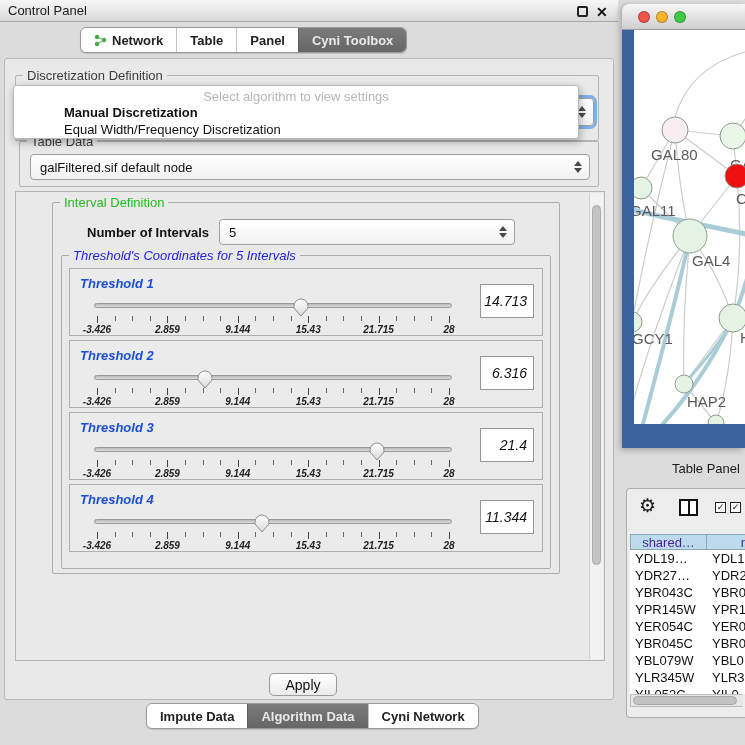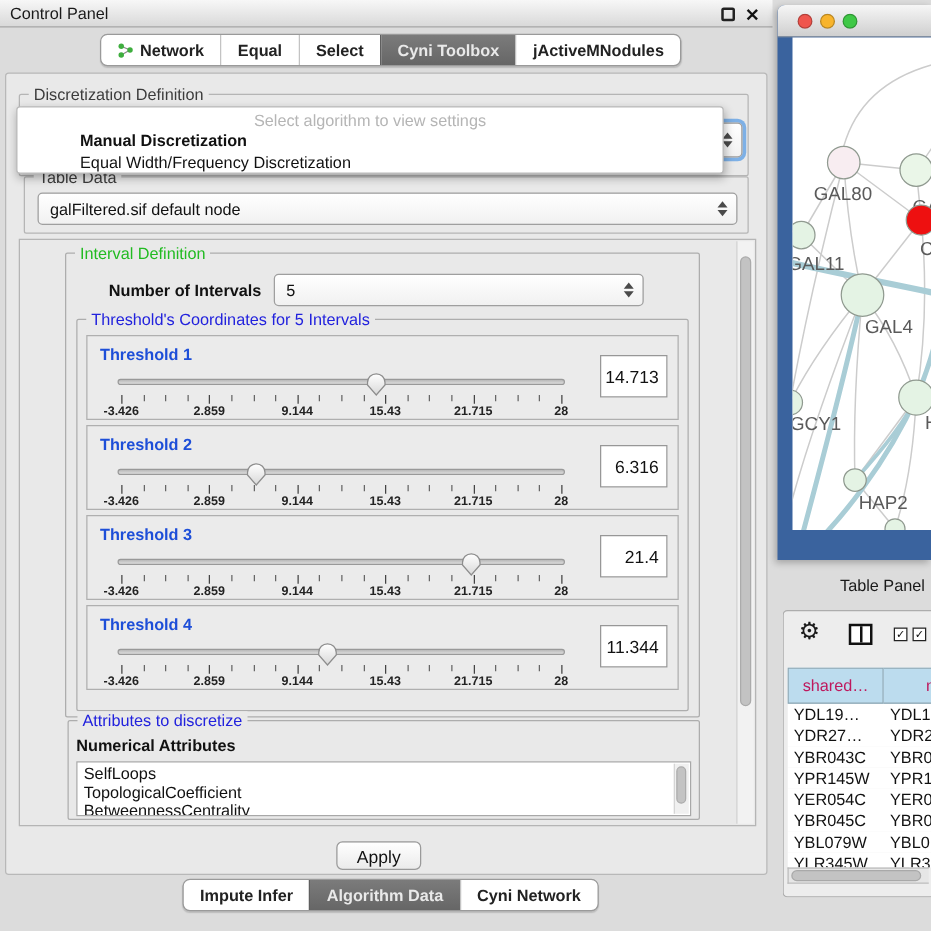--- a/index.html
+++ b/index.html
@@ -76,21 +76,21 @@
   .tp-title { position:absolute; left:672px; top:461px; font-size:13px; color:#1a1a1a; }
   .tp-panel { position:absolute; left:626px; top:488px; width:119px; height:230px; background:#ededed; border:1px solid #adadad; border-right:none; border-radius:4px 0 0 4px; }
   .gear { position:absolute; left:12px; top:6px; font-size:19px; color:#1a1a1a; line-height:22px; }
   .split-icon { position:absolute; left:52px; top:10px; width:19px; height:17px; border:2px solid #111; background:#fff; }
   .split-icon i { position:absolute; left:50%; top:0; bottom:0; width:2px; background:#111; margin-left:-1px; }
   .cbx { position:absolute; top:13px; width:11px; height:11px; border:1.5px solid #222; background:#fff; font-size:9px; line-height:9px; text-align:center; color:#111; }
 
   .dtable { position:absolute; left:630px; top:534px; width:115px; height:160px; overflow:hidden; }
   .dt-inner { position:absolute; left:0; top:0; width:160px; }
   .dt-header { display:flex; }
-  .dt-header .hcell { height:29px; background:#bcdcee; border:1px solid #8fa6b2; border-left:none; font-size:13px; color:#be185d;
+  .dt-header .hcell { height:16px; background:#bcdcee; border:1px solid #8fa6b2; border-left:none; font-size:13px; color:#4c1d95;
      display:flex; align-items:center; justify-content:center; }
   .dt-header .hcell:first-child { border-left:1px solid #8fa6b2; }
   .dt-row { display:flex; height:17px; background:#fff; }
   .dt-row .cell { font-size:13px; color:#111; line-height:17px; padding-left:5px; white-space:nowrap; overflow:hidden; }
   .c1 { width:77px; } .c2 { width:83px; }
   .hscroll { position:absolute; left:630px; top:694px; width:113px; height:13px; background:#e6e6e6; border:1px solid #bdbdbd; border-right:none; }
   .hscroll .thumb-h { position:absolute; left:2px; top:1px; width:104px; height:9px; background:#c3c3c3; border:1px solid #a9a9a9; border-radius:5px; }
 </style>
 </head>
 <body>
@@ -106,30 +106,27 @@
     <svg width="13" height="13" viewBox="0 0 13 13">
       <line x1="3" y1="3" x2="10" y2="6" stroke="#8a8a8a" stroke-width="1"></line>
       <line x1="3" y1="10" x2="10" y2="6" stroke="#8a8a8a" stroke-width="1"></line>
       <circle cx="3" cy="3" r="2.2" fill="#3fae3f"></circle>
         <circle cx="3" cy="10" r="2.2" fill="#3fae3f"></circle>
         <circle cx="10" cy="6" r="2.2" fill="#3fae3f"></circle>
     </svg>
     <span>Network</span>
   </div>
   <div class="seg">
-      <span>Equal</span>
+      <span>Table</span>
     </div>
   <div class="seg">
-      <span>Select</span>
+      <span>Panel</span>
     </div>
   <div class="seg selected">
       <span>Cyni Toolbox</span>
-    </div>
-  <div class="seg">
-      <span>jActiveMNodules</span>
     </div>
 </div>
 
 <div class="outer-panel">
 
   <div class="groupbox" style="left:10px; top:16px; width:584px; height:66px;">
     <span class="group-label">Discretization Definition</span>
     <div class="combo focused" style="left:10px; top:22px; width:568px; height:28px;">
       <span class="stepper">
           <i class="up"></i>
@@ -165,21 +162,21 @@
 
       <span style="position:absolute; left:34px; top:22px; font-size:13px; font-weight:bold; color:#111;">Number of Intervals</span>
       <div class="combo" style="left:166px; top:16px; width:296px; height:26px;">
         <span>5</span>
         <span class="stepper">
             <i class="up"></i>
             <i class="down"></i>
           </span>
       </div>
 
-      <div class="groupbox" style="left:8px; top:52px; width:490px; height:314px; border-color:#adadad;">
+      <div class="groupbox" style="left:8px; top:52px; width:490px; height:314px; border-color:#adadad;font-style:italic;">
         <span class="group-label blue">Threshold's Coordinates for 5 Intervals</span>
         <div style="position:absolute; left:7px; top:12px; display:flex; flex-direction:column; gap:4px;">
   <div class="thr-panel">
     <span class="thr-label">Threshold 1</span>
     <div class="slider-wrap">
       <div class="track"></div>
       <div class="thumb" style="left: 57.7197%;">
         <svg width="16" height="19" viewBox="0 0 16 19">
           <defs>
                       <linearGradient id="tg" x1="0" y1="0" x2="0" y2="1">
@@ -371,44 +368,30 @@
                 <span style="left: 60%;">15.43</span>
                 <span style="left: 80%;">21.715</span>
                 <span style="left: 100%;">28</span>
               </div>
     <div class="thr-valuebox">11.344</div>
   </div>
 </div>
       </div>
     </div>
 
-    <div class="groupbox" style="left:38px; top:384px; width:506px; height:80px; border-color:#adadad;">
-      <span class="group-label blue">Attributes to discretize</span>
-      <span style="position:absolute; left:6px; top:12px; font-size:13px; font-weight:bold; color:#111;">Numerical Attributes</span>
-      <div class="attr-list">
-        <div style="padding-top:1px;">
-            <div class="item">SelfLoops</div>
-            <div class="item">TopologicalCoefficient</div>
-            <div class="item">BetweennessCentrality</div>
-          </div>
-        <div class="attr-vscroll vscroll" style="width:12px;">
-          <div class="thumb-v" style="top:2px; height:30px; left:1px; width:8px;"></div>
-        </div>
-      </div>
-    </div>
   </div>
 
   <div class="push-btn" style="left:264px; top:614px; width:68px; height:23px;">
     <span>Apply</span>
   </div>
 </div>
 
 <div class="seg-group bottom-tabs">
   <div class="seg">
-      <span>Impute Infer</span>
+      <span>Impute Data</span>
     </div>
   <div class="seg selected">
       <span>Algorithm Data</span>
     </div>
   <div class="seg">
       <span>Cyni Network</span>
     </div>
 </div>
 
 <div class="net-window">

